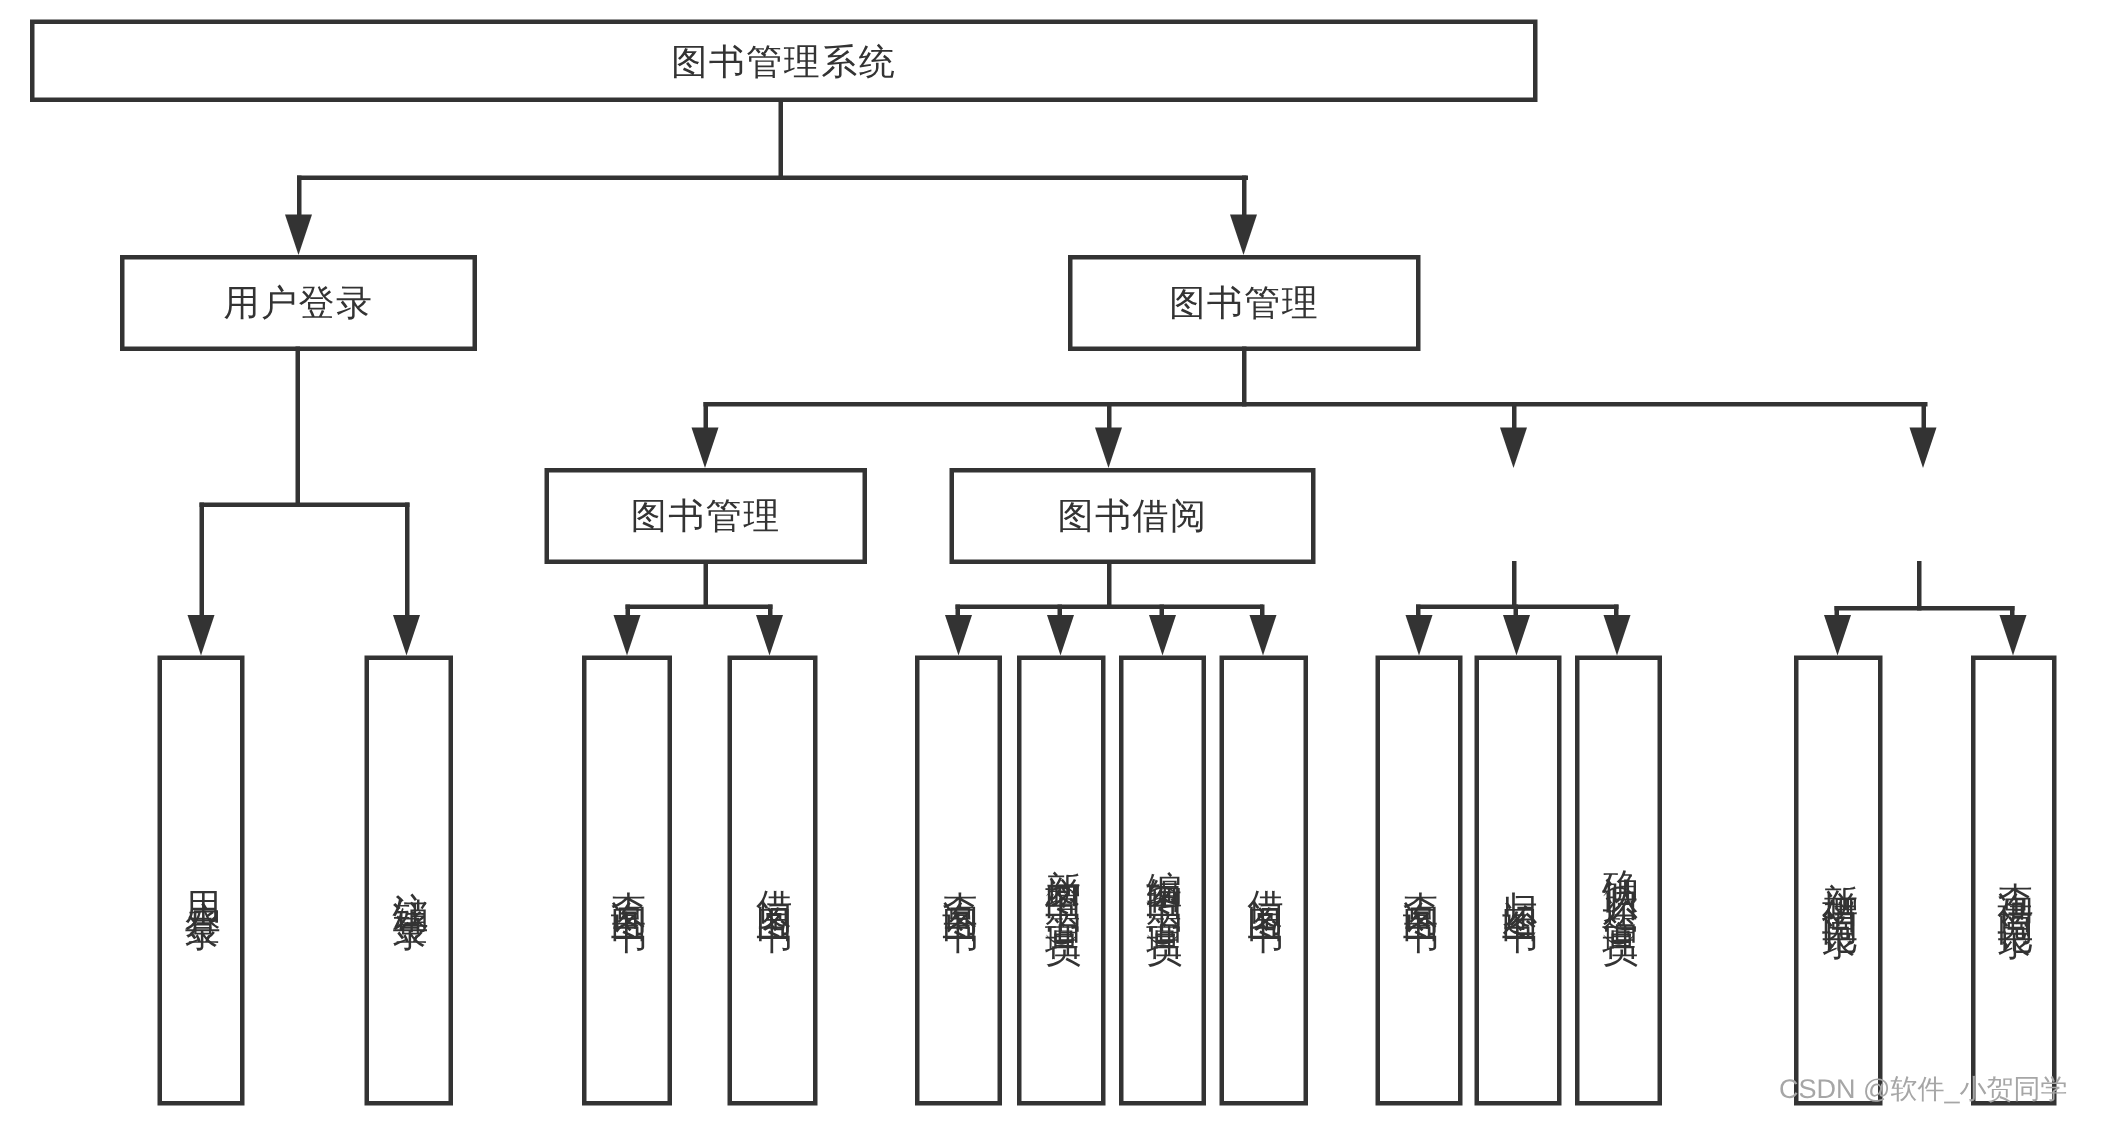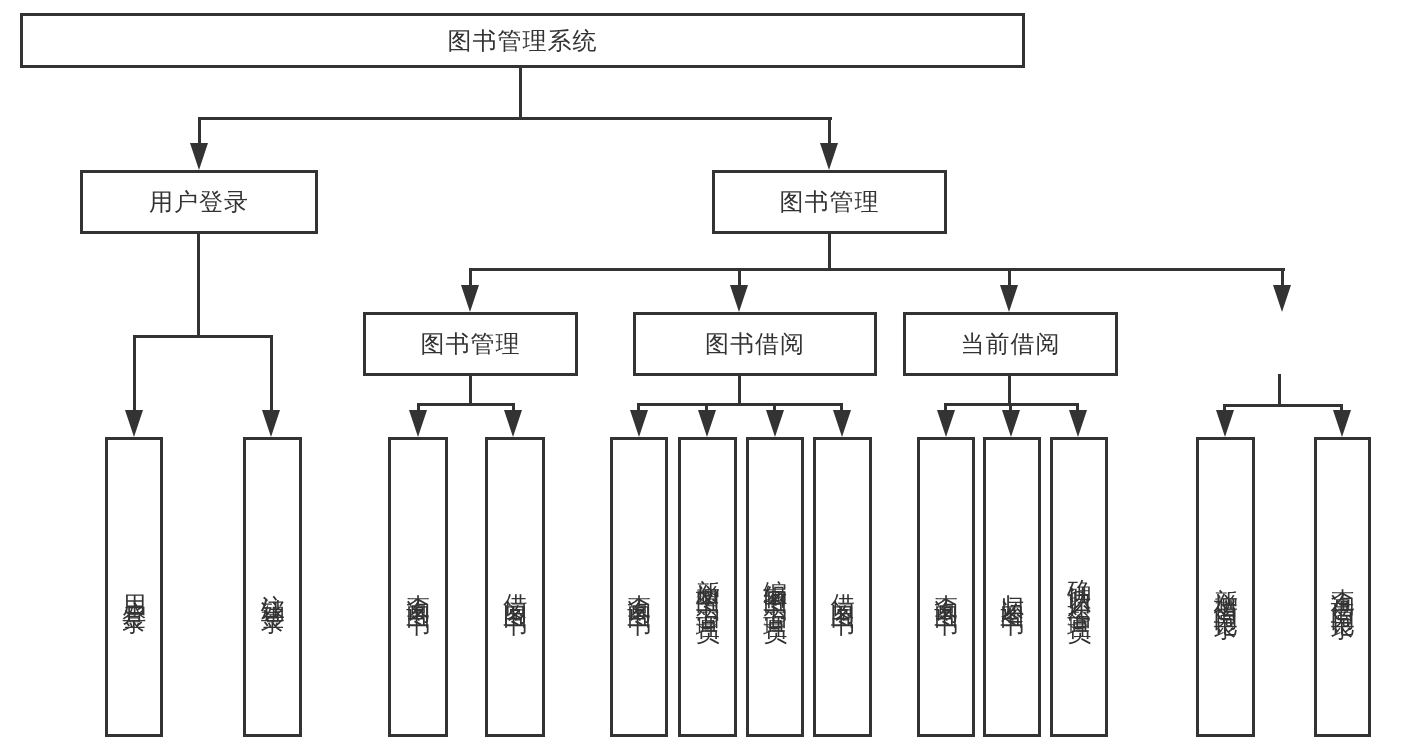--- a/index.html
+++ b/index.html
@@ -47,23 +47,20 @@
   </div>
 
   <div class="box" style="left:363px;top:312px;width:215px;height:64px">
     <span class="hlabel">图书管理</span>
   </div>
 
   <div class="box" style="left:633px;top:312px;width:244px;height:64px">
     <span class="hlabel">图书借阅</span>
   </div>
 
-  <div class="box" style="left:903px;top:312px;width:215px;height:64px">
-    <span class="hlabel">当前借阅</span>
-  </div>
 
 
   <div class="box leaf" style="left:105px;top:437px;width:58px;height:300px">
     <span class="vtext">用户登录</span>
   </div>
 
   <div class="box leaf" style="left:243px;top:437px;width:59px;height:300px">
     <span class="vtext">注销登录</span>
   </div>
 
@@ -163,14 +160,15 @@
   <div class="vl" style="left:1076px;top:403px;height:9px"></div>
   <div class="arw" style="left:1069px;top:410px"></div>
 
   <div class="vl" style="left:1278px;top:374px;height:33px"></div>
   <div class="hl" style="left:1223px;top:404px;width:120px"></div>
   <div class="vl" style="left:1223px;top:404px;height:8px"></div>
   <div class="arw" style="left:1216px;top:410px"></div>
   <div class="vl" style="left:1340px;top:404px;height:8px"></div>
   <div class="arw" style="left:1333px;top:410px"></div>
 
+  <div class="watermark">CSDN @软件_小贺同学</div>
 
 </div>
 
 </body></html>

